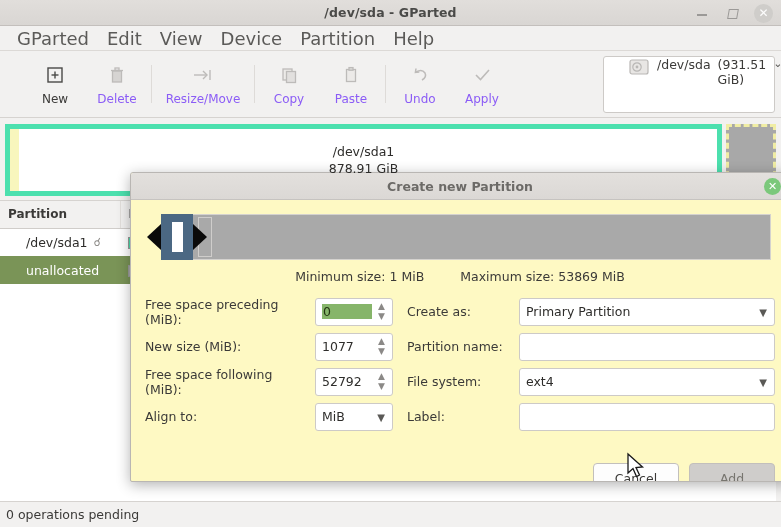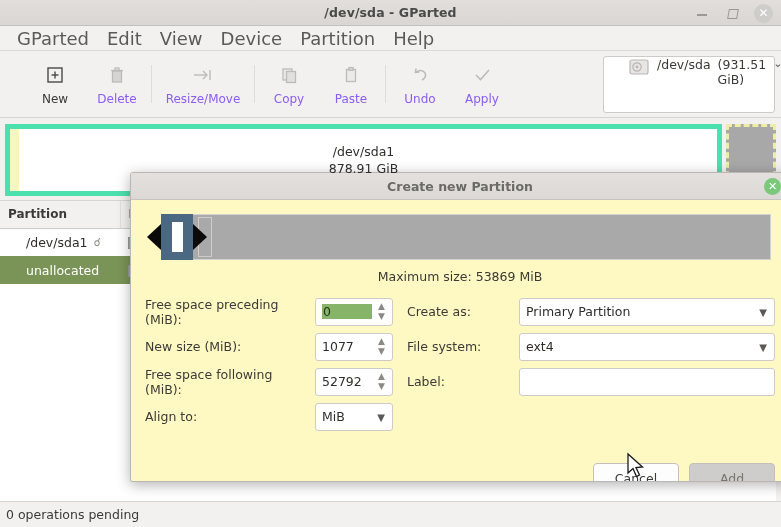--- a/index.html
+++ b/index.html
@@ -479,20 +479,21 @@
         <div class="slider-track"></div>
         <div class="ghost-box"></div>
         <div class="arrow-l"></div>
         <div class="arrow-r"></div>
         <div class="slider-handle">
           <div class="bar"></div>
         </div>
       </div>
 
       <div class="minmax">
+        <span>Minimum size: 1 MiB</span>
         <span>Maximum size: 53869 MiB</span>
       </div>
 
       <div class="form-grid">
 
         <div class="col-left">
 
           <div class="frow">
             <span class="flabel">Free space preceding (MiB):</span>
             <div class="field spin">
@@ -539,20 +540,26 @@
         <div class="col-right">
 
           <div class="frow">
             <span class="flabel">Create as:</span>
             <div class="field combo">
               <span class="val">Primary Partition</span>
               <span class="chevd">▼</span>
             </div>
           </div>
 
+          <div class="frow">
+            <span class="flabel">Partition name:</span>
+            <div class="field text">
+              <span class="val"></span>
+            </div>
+          </div>
 
           <div class="frow">
             <span class="flabel">File system:</span>
             <div class="field combo">
               <span class="val">ext4</span>
               <span class="chevd">▼</span>
             </div>
           </div>
 
           <div class="frow">

